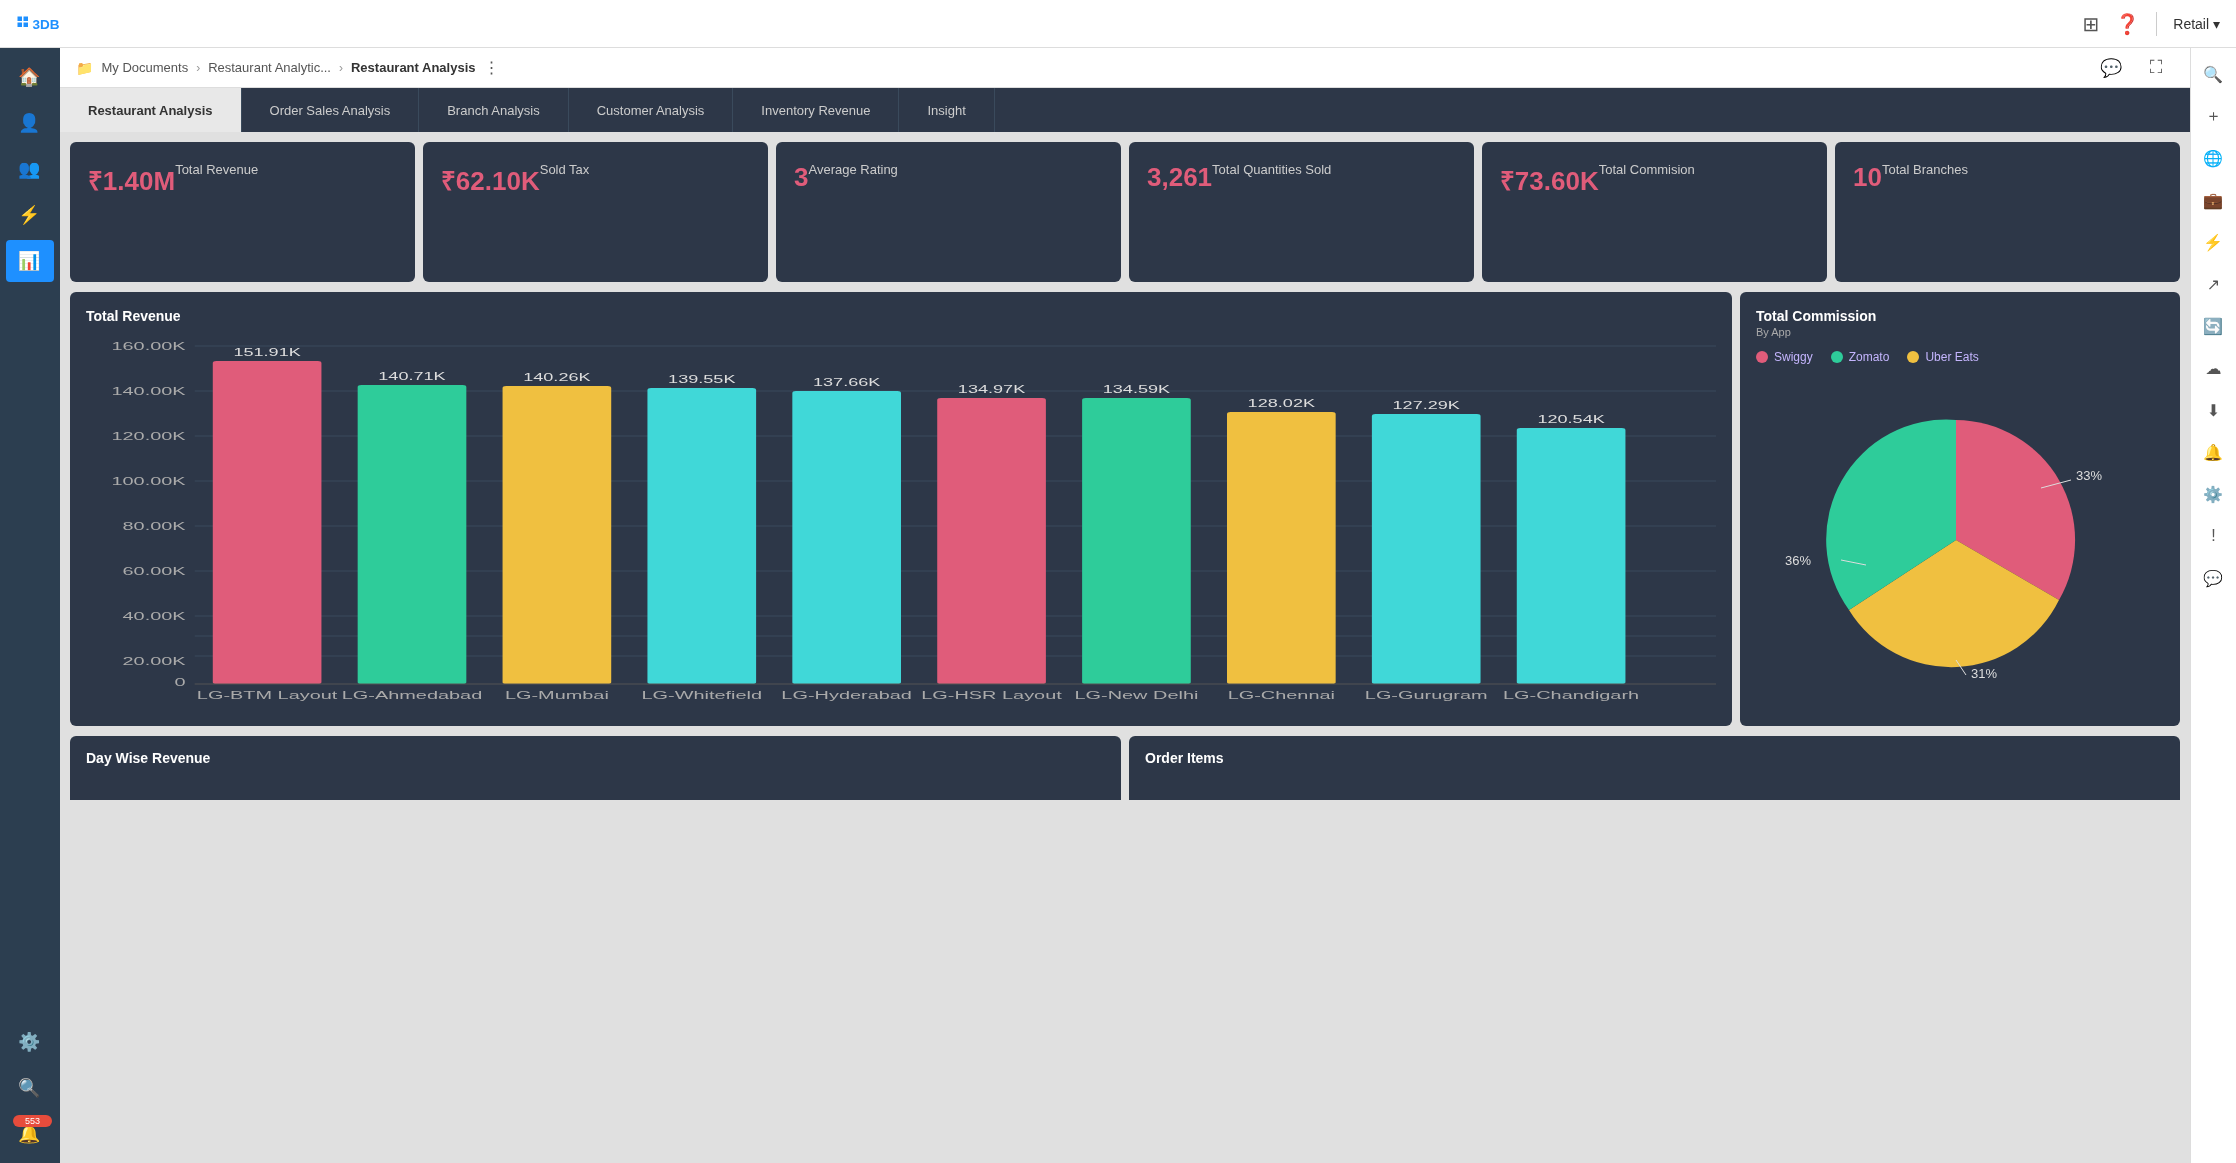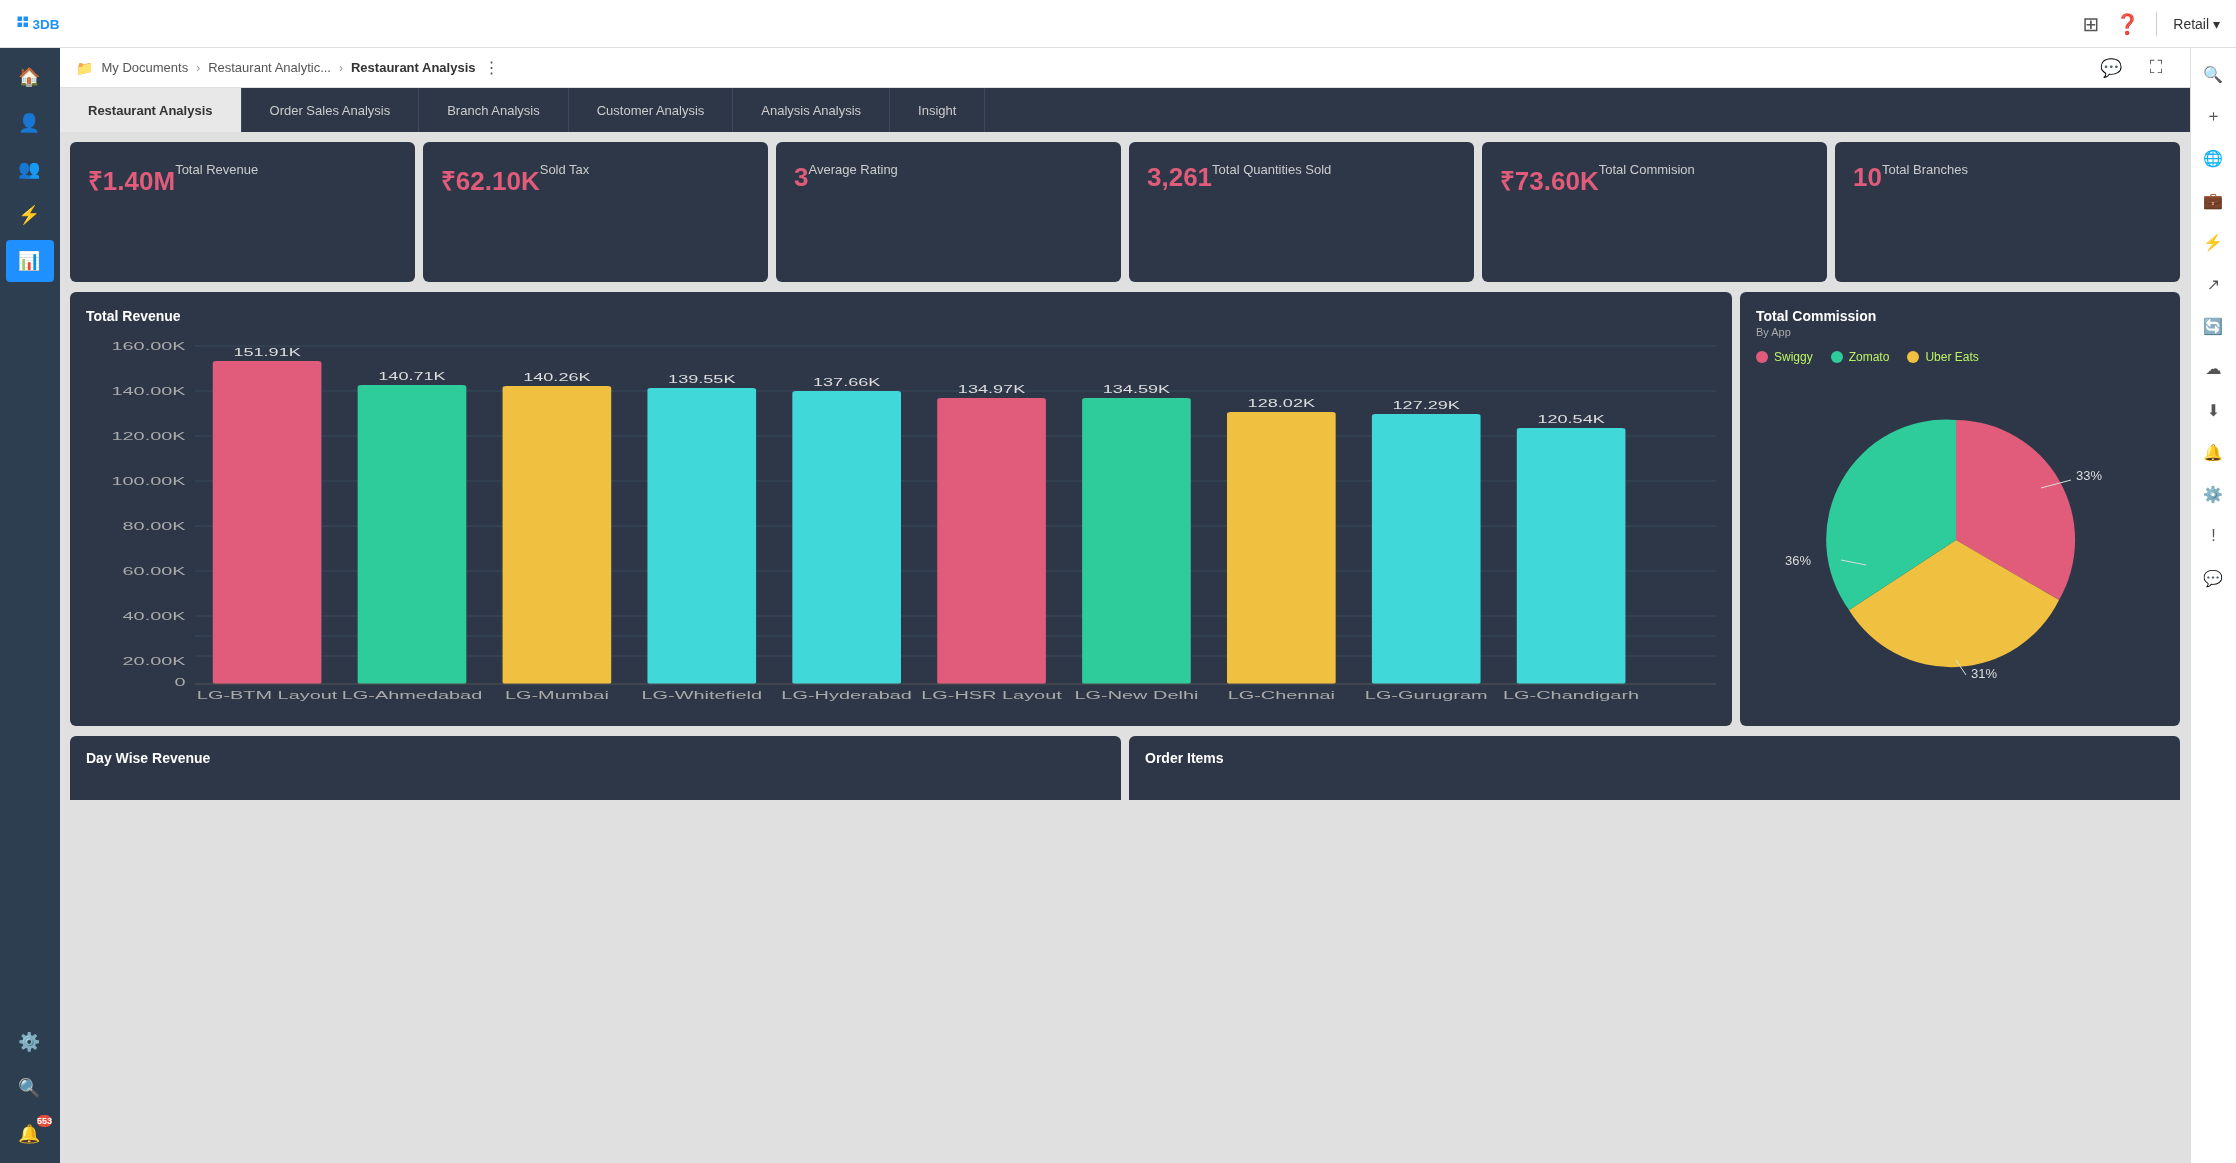--- a/index.html
+++ b/index.html
@@ -61,22 +61,21 @@
     }
     .sidebar-item.active { background: #1e90ff; color: #fff; }
     .sidebar-item .badge {
       position: absolute;
       top: 2px;
       right: 2px;
       background: #e74c3c;
       color: #fff;
       font-size: 9px;
       border-radius: 8px;
-      padding: 1px 0;
-      font-weight: bold;
+      padding: 1px 12px;
     }
 
     
     .right-sidebar {
       position: absolute;
       right: 0;
       top: 48px;
       width: 46px;
       height: calc(1163px - 48px);
       background: #fff;
@@ -219,21 +218,21 @@
       display: flex;
       gap: 18px;
       margin-bottom: 16px;
       align-items: center;
     }
     .legend-item {
       display: flex;
       align-items: center;
       gap: 6px;
       font-size: 12px;
-      color: #bef264;
+      color: #c4b5fd;
     }
     .legend-dot {
       width: 12px;
       height: 12px;
       border-radius: 50%;
     }
 
     
     .bottom-row {
       display: flex;
@@ -319,21 +318,21 @@
     <div style="flex:1"></div>
     <span class="right-sidebar-item" style="font-size:18px;">💬</span>
     <span class="right-sidebar-item" style="font-size:18px;">⛶</span>
   </div>
 
   <div class="tabs-bar">
     <div class="tab active">Restaurant Analysis</div>
     <div class="tab">Order Sales Analysis</div>
     <div class="tab">Branch Analysis</div>
     <div class="tab">Customer Analysis</div>
-    <div class="tab">Analysis Analysis</div>
+    <div class="tab">Inventory Revenue</div>
     <div class="tab">Insight</div>
   </div>
 
   <div class="kpi-row">
     <div class="kpi-card">
       <div class="kpi-value">₹1.40M</div>
       <div class="kpi-label">Total Revenue</div>
     </div>
     <div class="kpi-card">
       <div class="kpi-value">₹62.10K</div>

